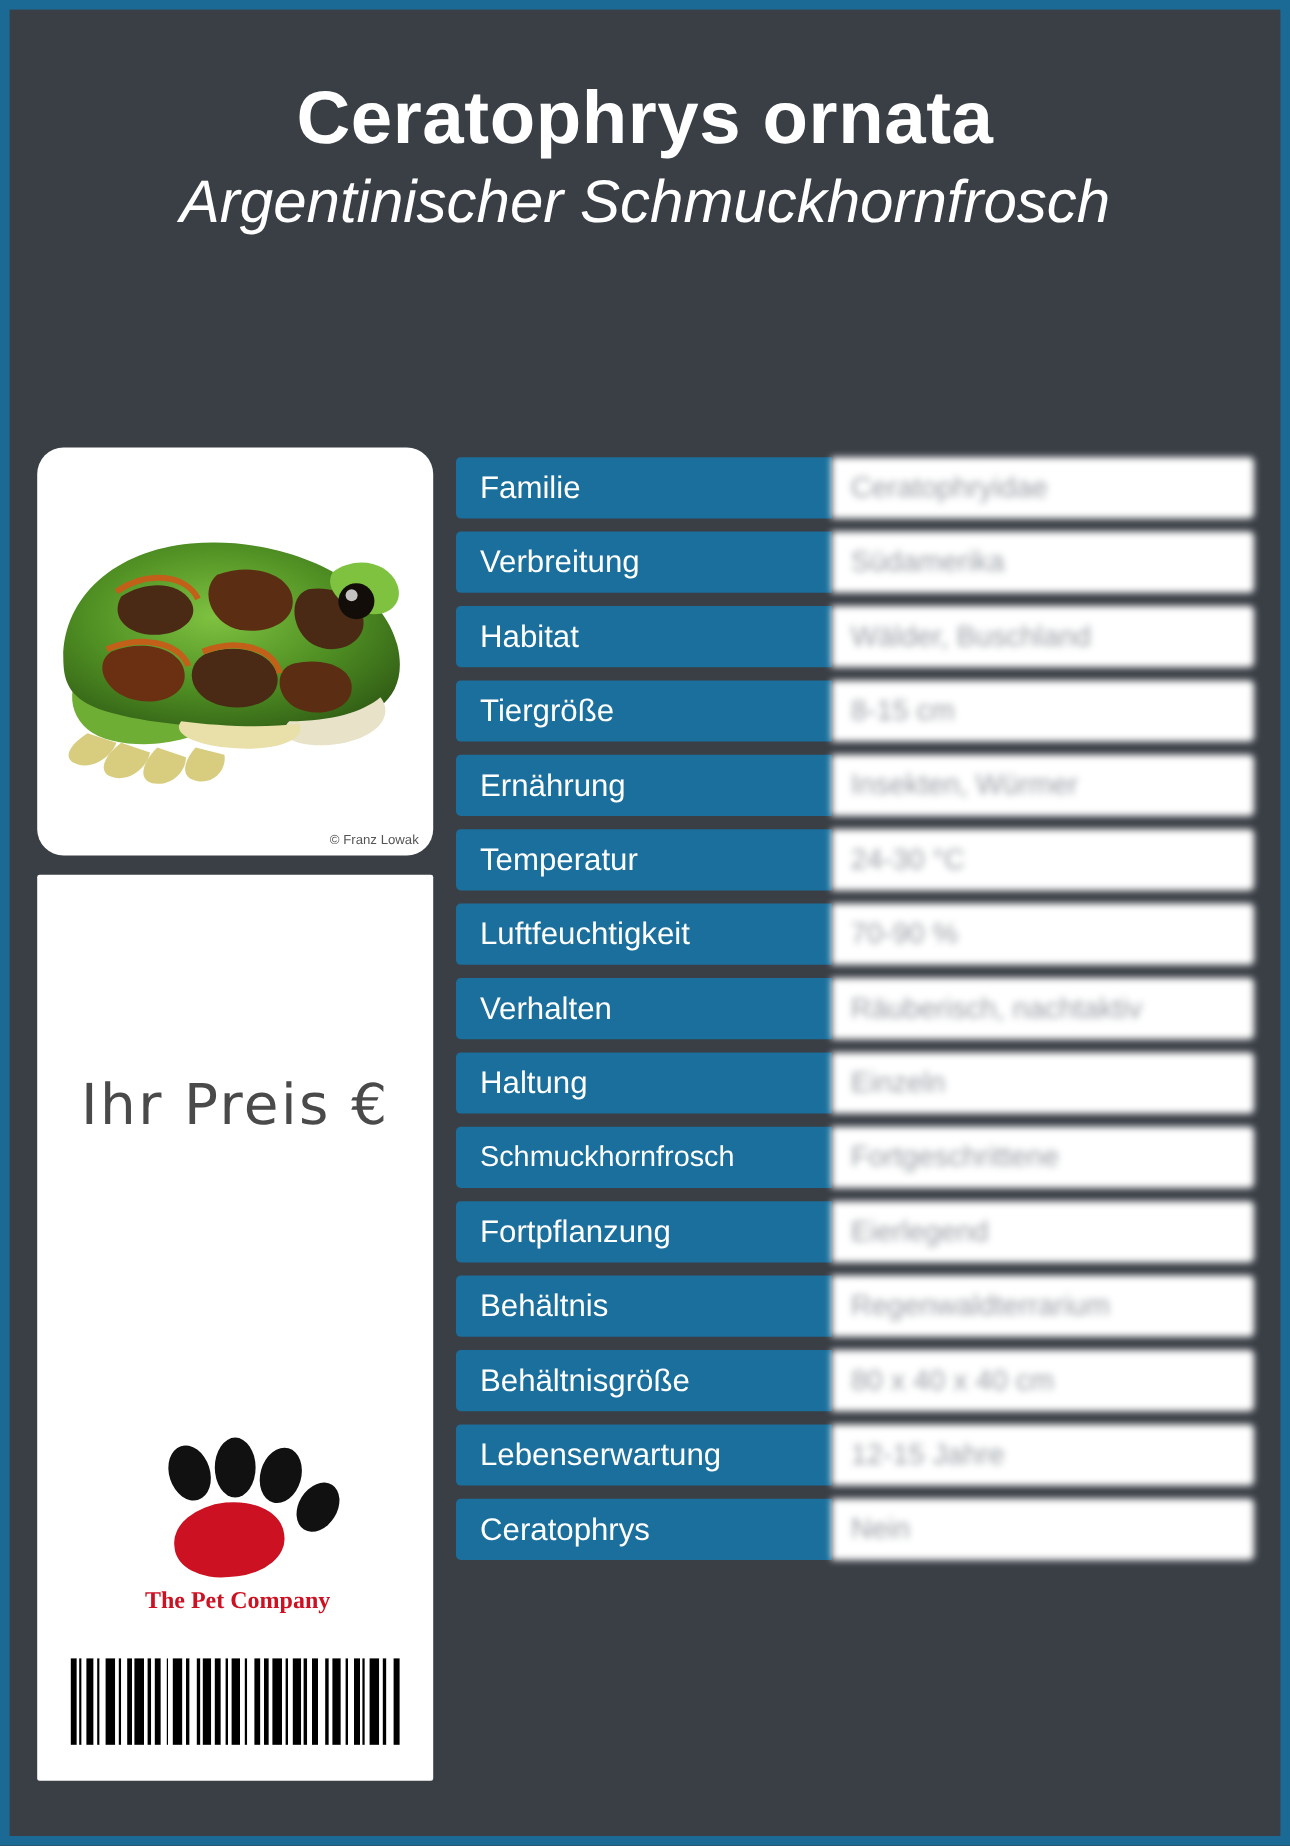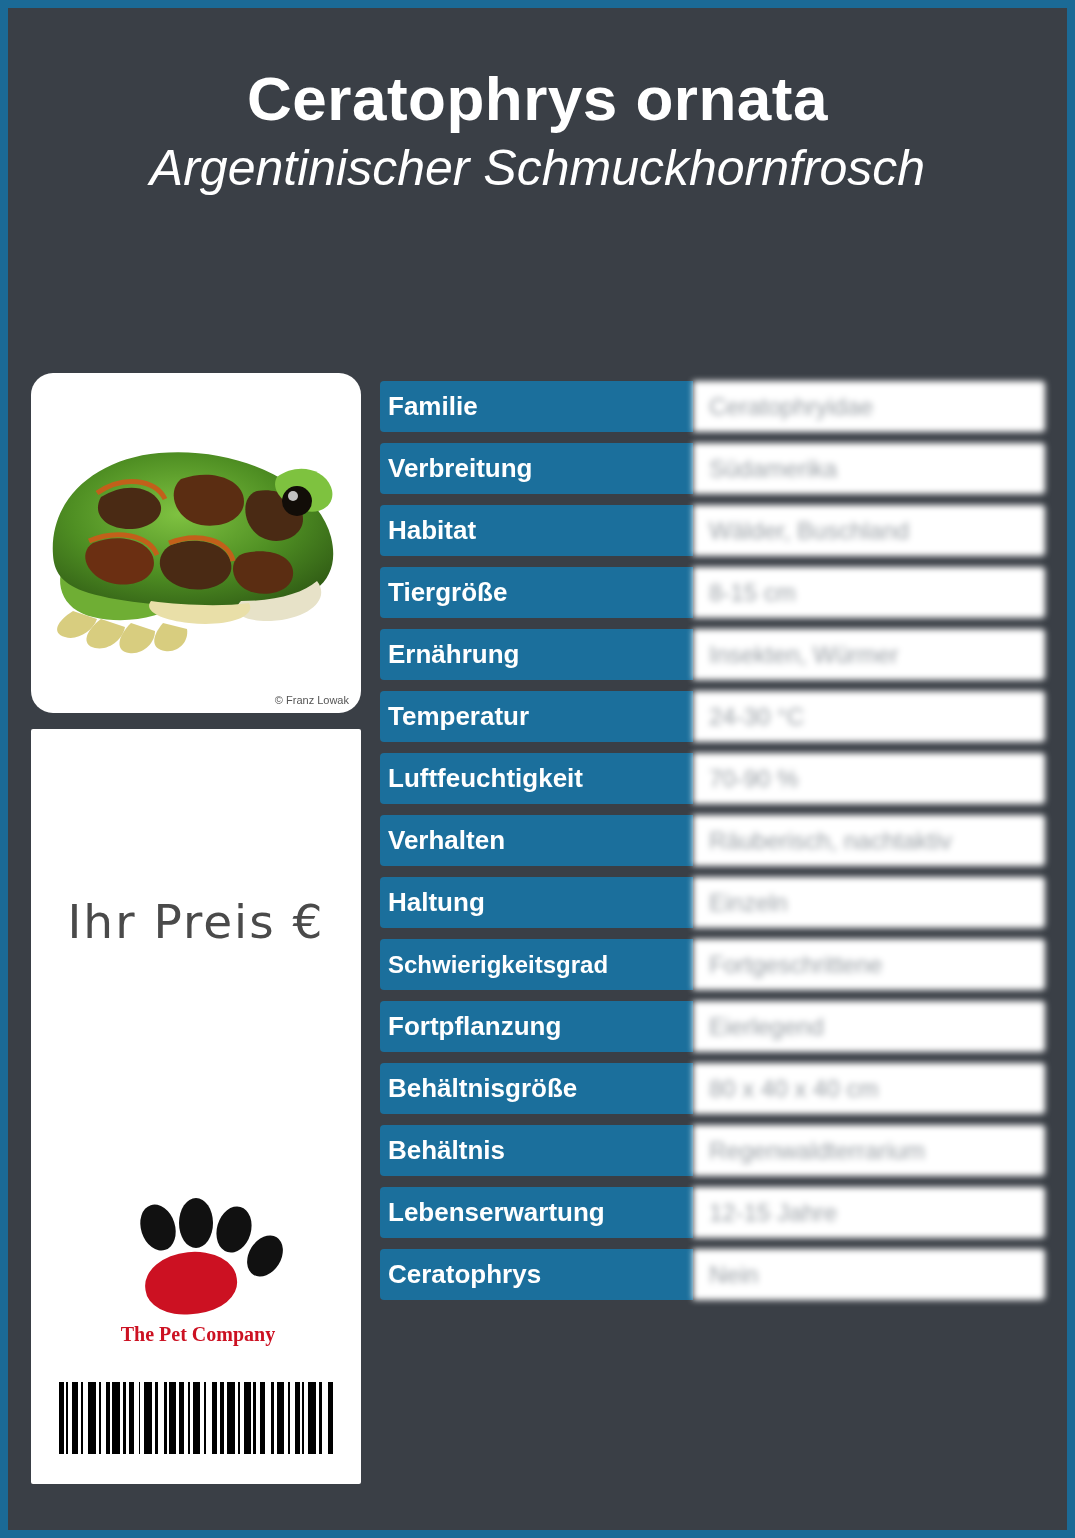--- a/index.html
+++ b/index.html
@@ -152,24 +152,24 @@
   .spec-row {
     display: flex;
     height: 51px;
     margin-bottom: 11px;
   }
   .spec-label {
     width: 313px;
     background: #1b6f9c;
     color: #ffffff;
     font-size: 26px;
-    font-weight: bold;
+    font-weight: normal;
     display: flex;
     align-items: center;
-    padding-left: 8px;
+    padding-left: 20px;
     box-sizing: border-box;
     border-radius: 4px 0 0 4px;
   }
   .spec-label.small {
     font-size: 24px;
   }
   .spec-value {
     flex: 1;
     background: #ffffff;
     color: #9aa0a6;
@@ -366,37 +366,37 @@
         <div class="spec-label">Verhalten</div>
         <div class="spec-value">Räuberisch, nachtaktiv</div>
       </div>
 
       <div class="spec-row">
         <div class="spec-label">Haltung</div>
         <div class="spec-value">Einzeln</div>
       </div>
 
       <div class="spec-row">
-        <div class="spec-label small">Schwierigkeitsgrad</div>
+        <div class="spec-label small">Schmuckhornfrosch</div>
         <div class="spec-value">Fortgeschrittene</div>
       </div>
 
       <div class="spec-row">
         <div class="spec-label">Fortpflanzung</div>
         <div class="spec-value">Eierlegend</div>
       </div>
 
       <div class="spec-row">
+        <div class="spec-label">Behältnis</div>
+        <div class="spec-value">Regenwaldterrarium</div>
+      </div>
+
+      <div class="spec-row">
         <div class="spec-label">Behältnisgröße</div>
         <div class="spec-value">80 x 40 x 40 cm</div>
-      </div>
-
-      <div class="spec-row">
-        <div class="spec-label">Behältnis</div>
-        <div class="spec-value">Regenwaldterrarium</div>
       </div>
 
       <div class="spec-row">
         <div class="spec-label">Lebenserwartung</div>
         <div class="spec-value">12-15 Jahre</div>
       </div>
 
       <div class="spec-row">
         <div class="spec-label">Ceratophrys</div>
         <div class="spec-value">Nein</div>

